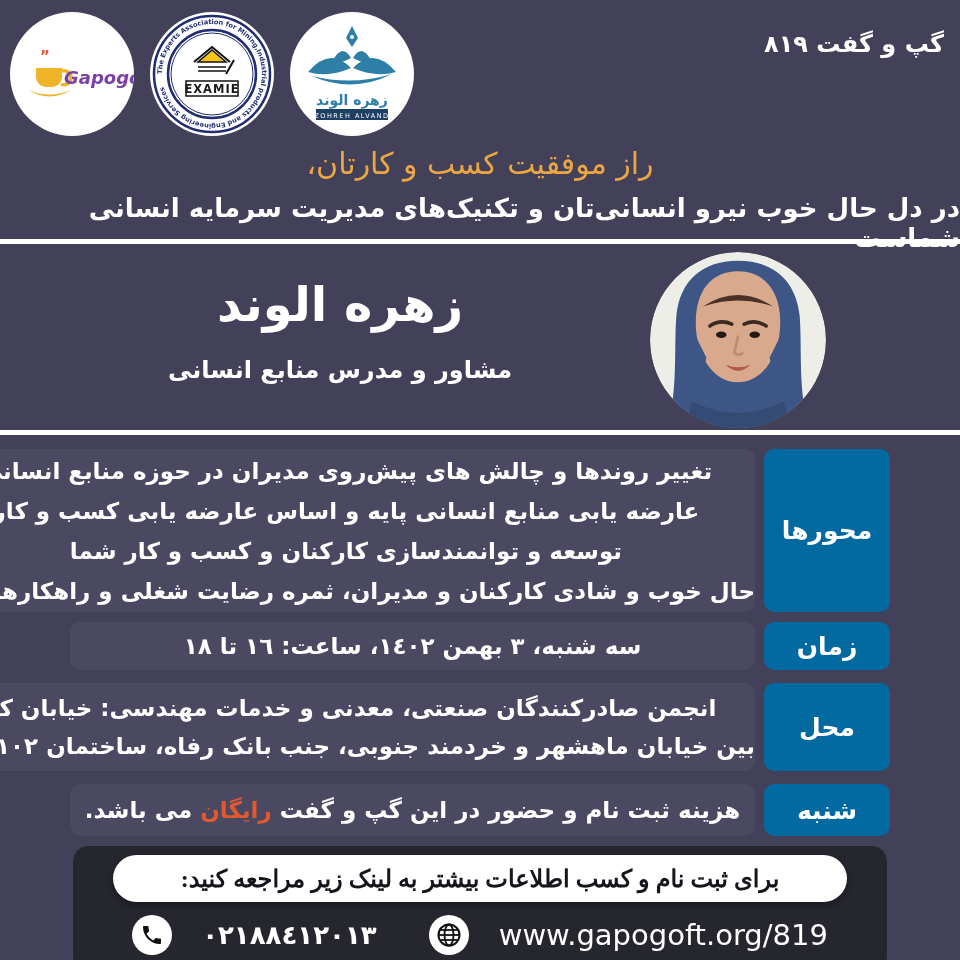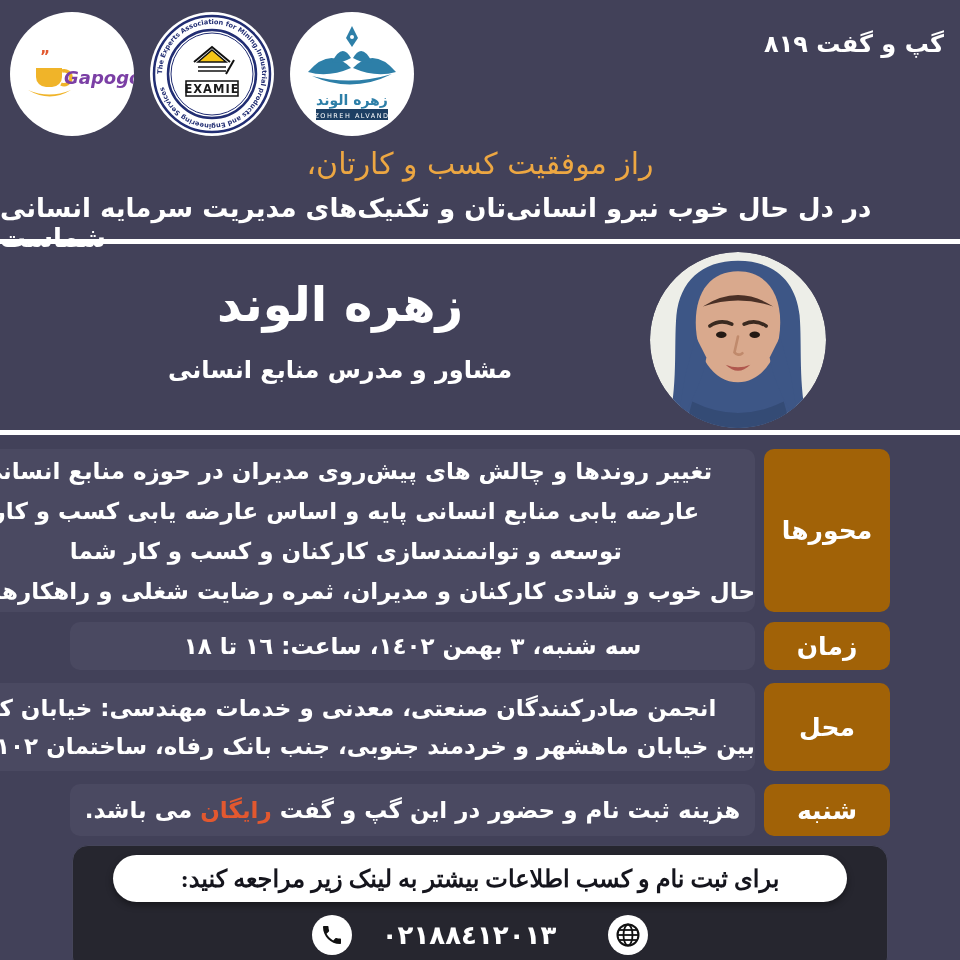--- a/index.html
+++ b/index.html
@@ -11,38 +11,38 @@
   .badge{position:absolute;top:30px;right:16px;font-size:24px;font-weight:bold;direction:rtl;}
 
   
   .logos{position:absolute;top:12px;left:10px;display:flex;gap:16px;}
   .logo-circle{width:124px;height:124px;border-radius:50%;background:#fff;overflow:hidden;
                display:flex;align-items:center;justify-content:center;}
 
   
   .title{position:absolute;top:146px;left:0;width:100%;text-align:center;direction:rtl;
          font-size:30px;font-weight:normal;color:#eda742;}
-  .subtitle{position:absolute;top:193px;left:0;width:100%;text-align:left;direction:rtl;
+  .subtitle{position:absolute;top:193px;left:0;width:100%;text-align:right;direction:rtl;
             font-size:26px;font-weight:bold;color:#ffffff;}
 
   .divider{position:absolute;left:0;width:100%;height:5px;background:#fff;}
   .divider.d1{top:239px;}
   .divider.d2{top:430px;}
 
   
   .speaker-name{position:absolute;top:276px;left:30px;width:620px;text-align:center;direction:rtl;
                 font-size:48px;font-weight:bold;color:#ffffff;}
   .speaker-role{position:absolute;top:356px;left:30px;width:620px;text-align:center;direction:rtl;
                 font-size:24px;font-weight:bold;color:#ffffff;}
   .portrait{position:absolute;top:252px;left:650px;width:176px;height:176px;border-radius:50%;overflow:hidden;}
 
   
   .details{position:absolute;top:449px;left:70px;width:820px;display:flex;flex-direction:column;direction:rtl;}
   .row{display:flex;gap:9px;}
-  .label-cell{flex:none;width:126px;background:#a16207;border-radius:10px;
+  .label-cell{flex:none;width:126px;background:#0369a1;border-radius:10px;
               display:flex;align-items:center;justify-content:center;
               font-size:25px;font-weight:bold;color:#fff;}
   .content-cell{flex:1;background:#4a4961;border-radius:10px;
                 display:flex;flex-direction:column;align-items:center;justify-content:center;
                 font-size:23px;font-weight:bold;color:#fff;text-align:center;}
   .content-cell .line{line-height:40px;white-space:nowrap;}
   .r1{height:163px;margin-bottom:10px;}
   .r2{height:48px;margin-bottom:13px;}
   .r3{height:88px;margin-bottom:13px;}
   .r3 .line{line-height:38px;}
@@ -198,17 +198,18 @@
       <div class="contact">
         <span class="icon-circle">
           <svg width="26" height="26" viewBox="0 0 26 26">
             <circle cx="13" cy="13" r="10.5" fill="none" stroke="#111" stroke-width="2"></circle>
             <ellipse cx="13" cy="13" rx="4.5" ry="10.5" fill="none" stroke="#111" stroke-width="1.8"></ellipse>
             <line x1="2.5" y1="13" x2="23.5" y2="13" stroke="#111" stroke-width="1.8"></line>
             <line x1="4" y1="8" x2="22" y2="8" stroke="#111" stroke-width="1.8"></line>
             <line x1="4" y1="18" x2="22" y2="18" stroke="#111" stroke-width="1.8"></line>
           </svg>
         </span>
+        <span class="website-url">www.gapogoft.org/819</span>
       </div>
     </div>
   </div>
 
 </div>
 
 </body></html>

